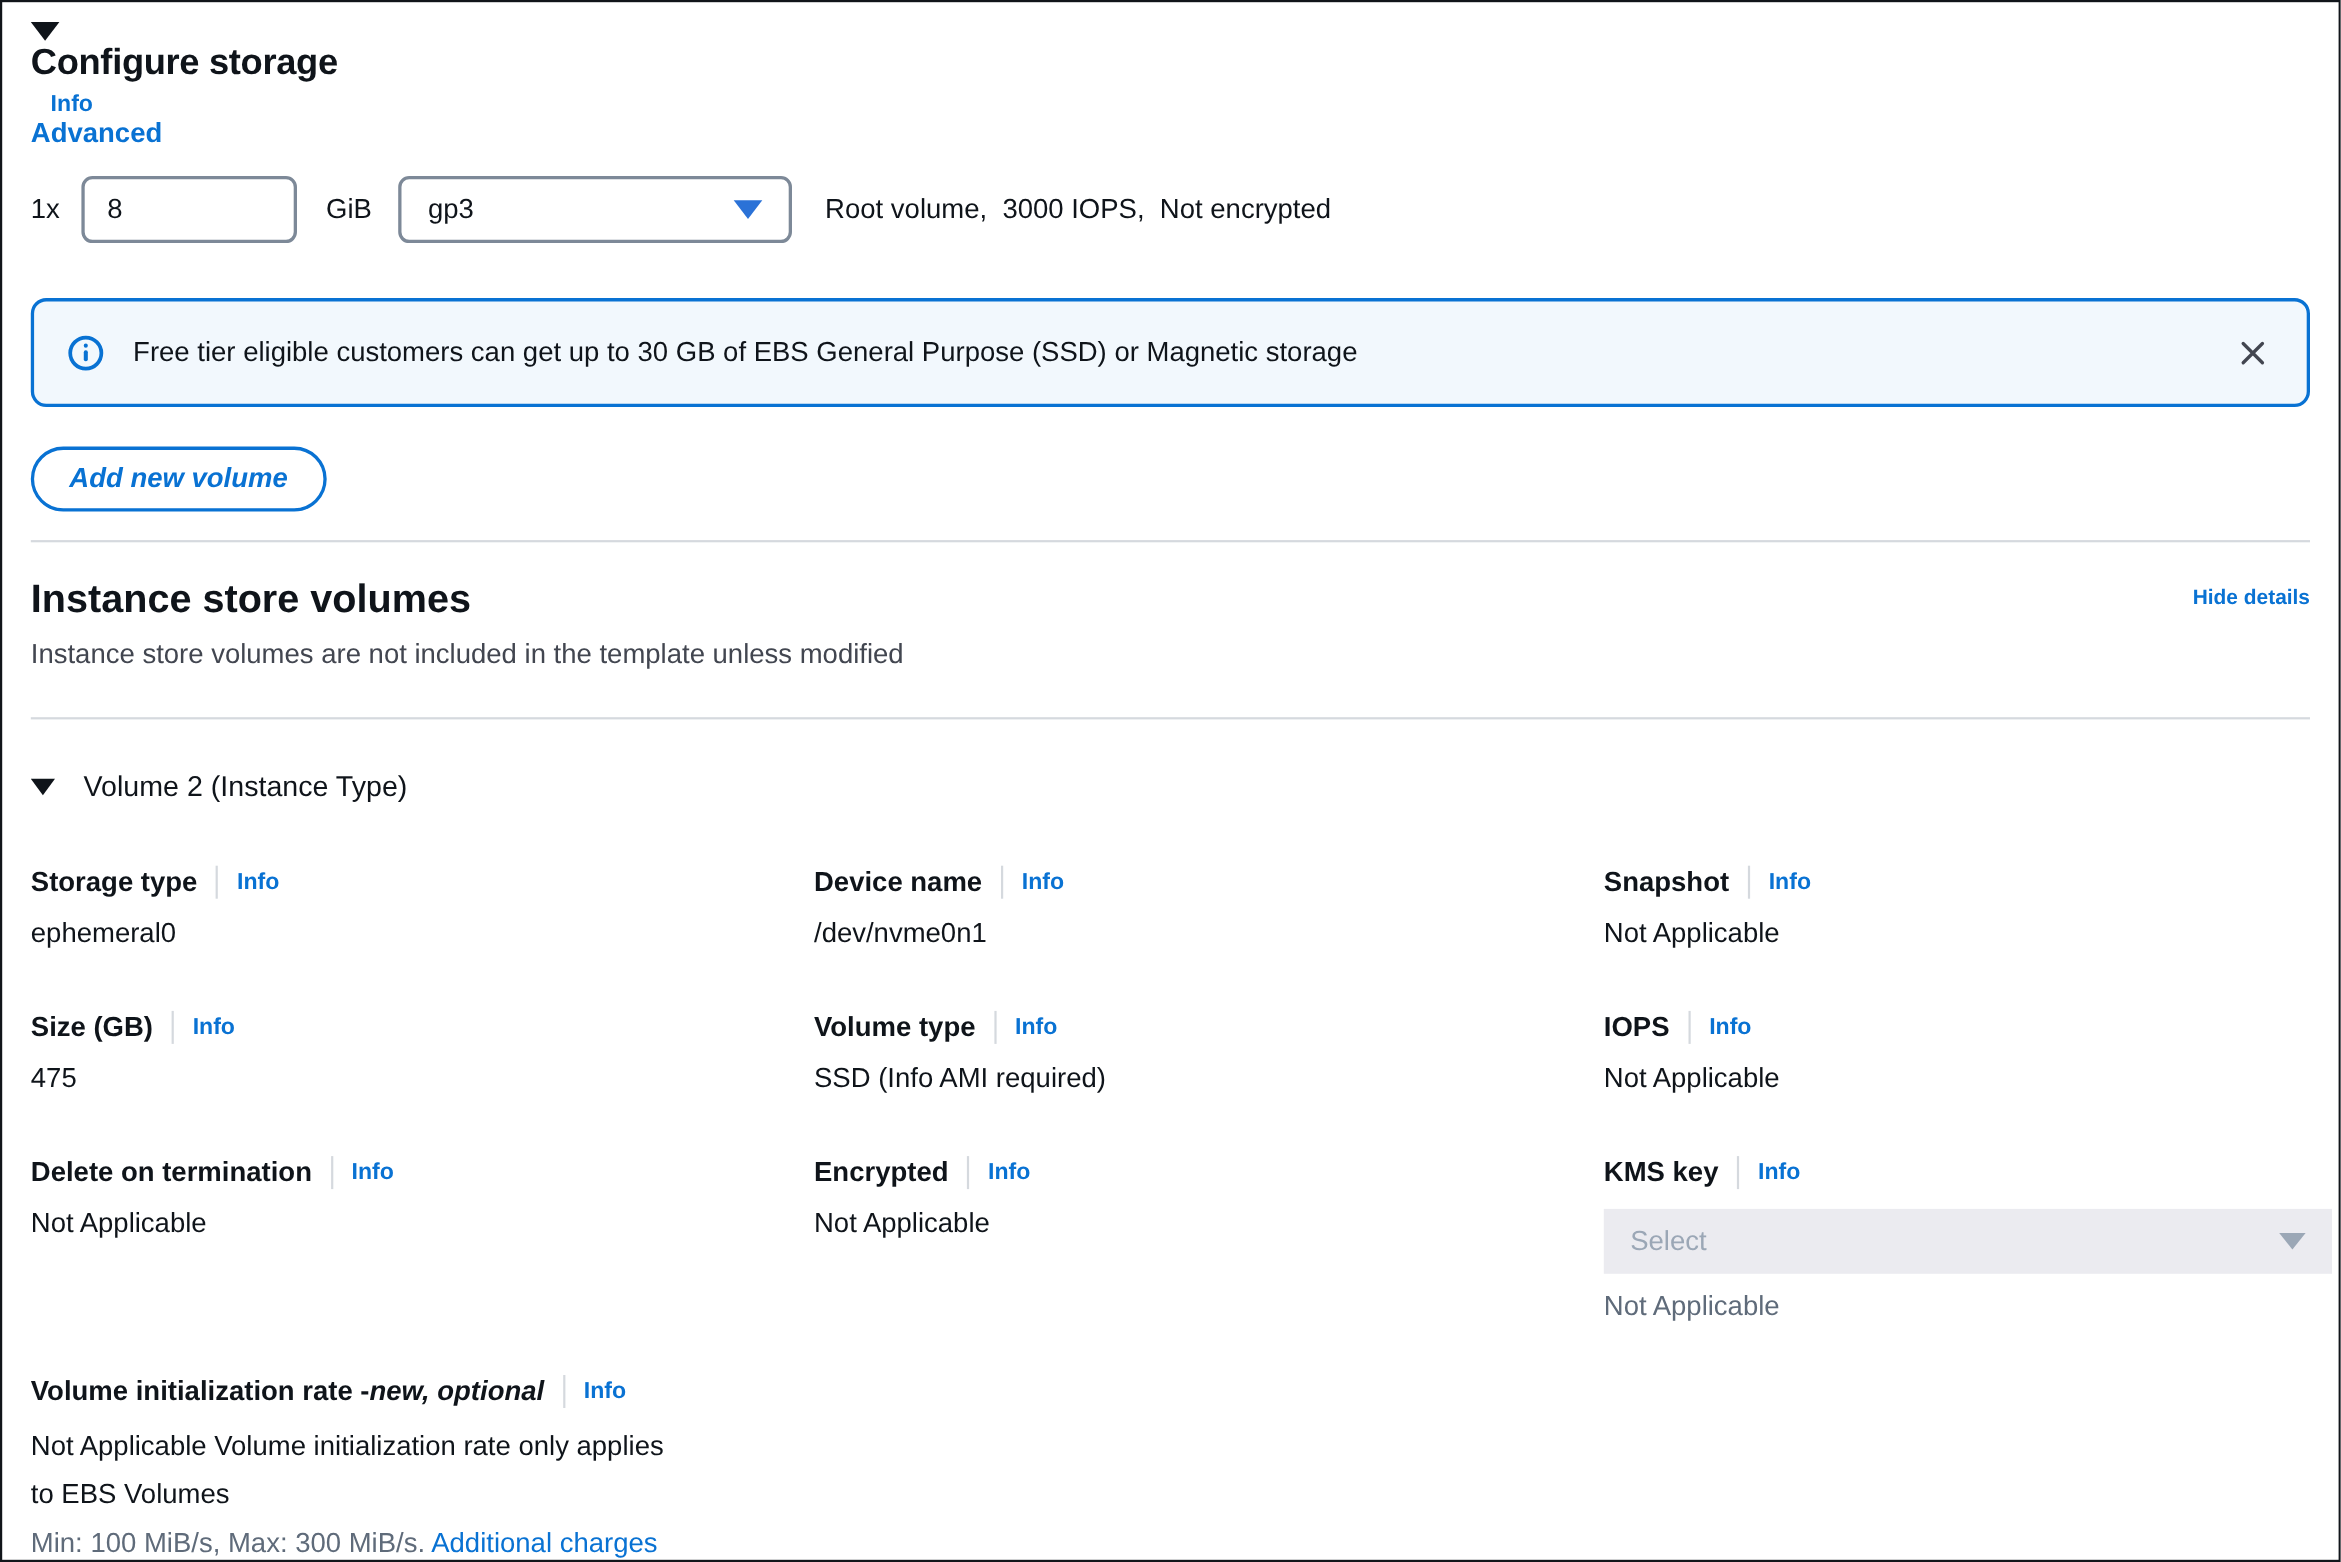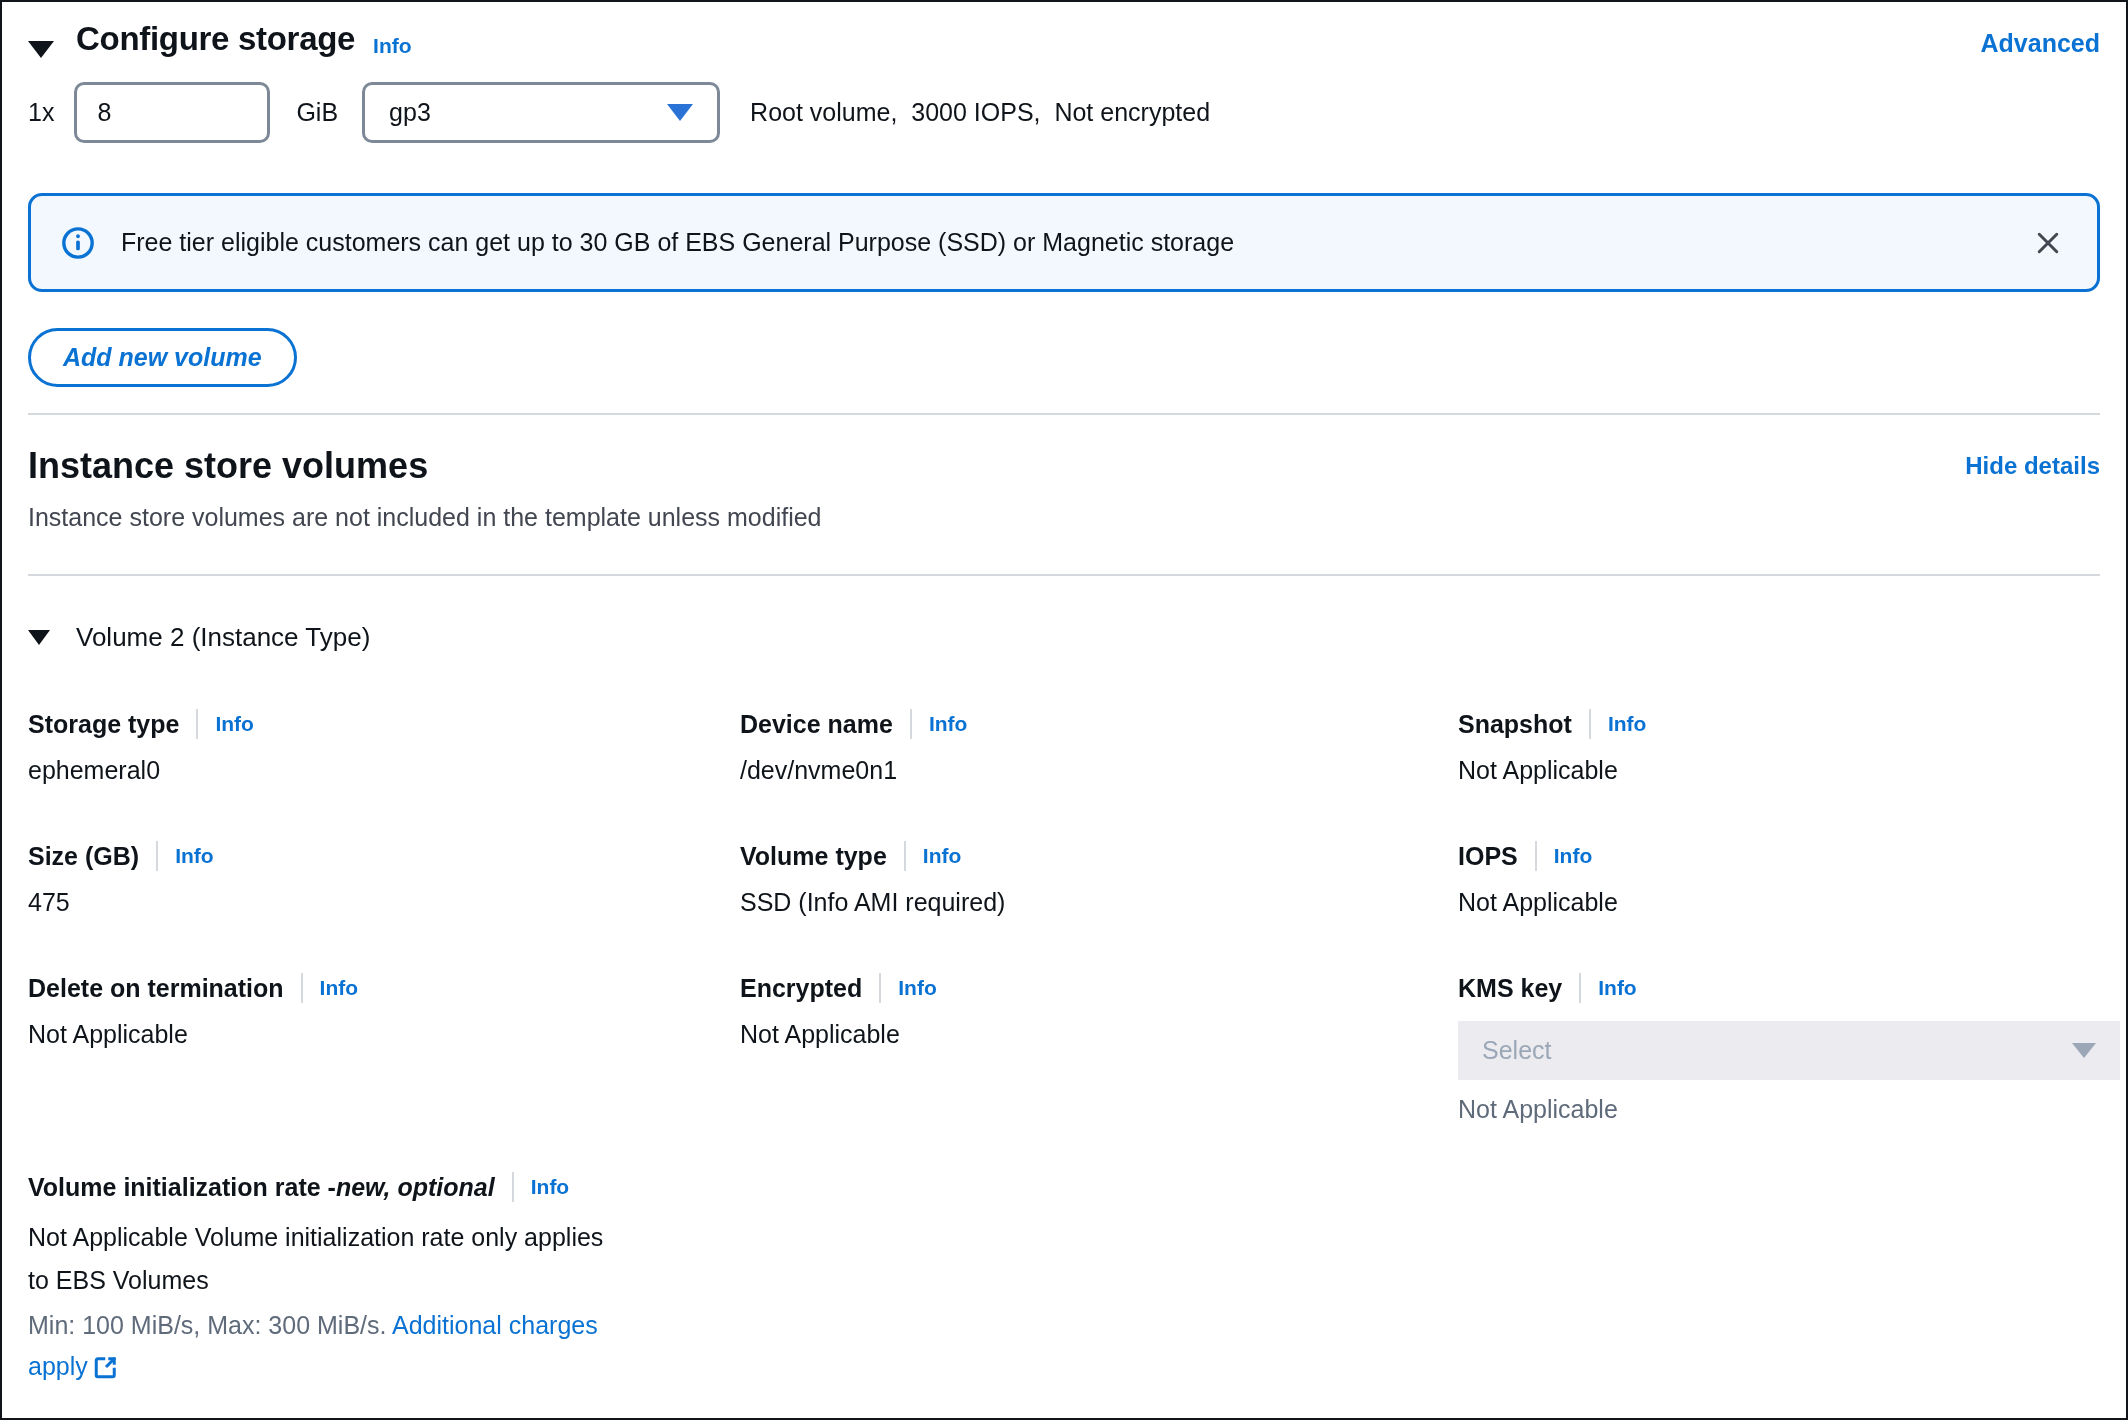--- a/index.html
+++ b/index.html
@@ -10,21 +10,21 @@
     border: 2px solid #11151a;
     background: #fff;
     font-family: "Liberation Sans", sans-serif;
     color: #0f141a;
     padding: 0 26px;
     overflow: hidden;
   }
   a { text-decoration: none; }
 
   
-  .sec-header { display:flex; align-items:flex-end; margin-top:18px; }
+  .sec-header { display:flex; align-items:flex-start; margin-top:18px;flex-direction:column; }
   .caret-down {
     width:0; height:0;
     border-left:13px solid transparent; border-right:13px solid transparent;
     border-top:17px solid #0f141a;
     margin-right:22px; cursor:pointer;
   }
   .sec-title { font-size:33px; font-weight:700; letter-spacing:-0.3px; }
   .info-link { color:#0972d3; font-weight:700; font-size:21px; cursor:pointer; }
   .sec-header .info-link { margin-left:18px; margin-top:8px; }
   .flex-spacer { flex:1; }
@@ -73,21 +73,21 @@
     color:#0972d3; font-size:25px; font-weight:700;
     font-family:inherit; cursor:pointer;font-style:italic;
   }
 
   .divider { border:none; border-top:2px solid #d5d9de; margin:26px 0 0 0; }
   .divider-2 { margin-top:42px; }
 
   
   .isv-header { display:flex; align-items:center; justify-content:space-between; margin-top:30px; }
   .isv-title { font-size:36px; font-weight:700; }
-  .hide-details-link { color:#0972d3; font-weight:700; font-size:24px; cursor:pointer; }
+  .hide-details-link { color:#0972d3; font-weight:700; font-size:19px; cursor:pointer; }
   .isv-desc { margin-top:16px; font-size:25px; color:#424650; }
 
   
   .vol2-header { display:flex; align-items:center; margin-top:46px; cursor:pointer; }
   .vol2-header .caret-sm {
     width:0; height:0;
     border-left:11px solid transparent; border-right:11px solid transparent;
     border-top:15px solid #0f141a;
     margin-right:26px;
   }

